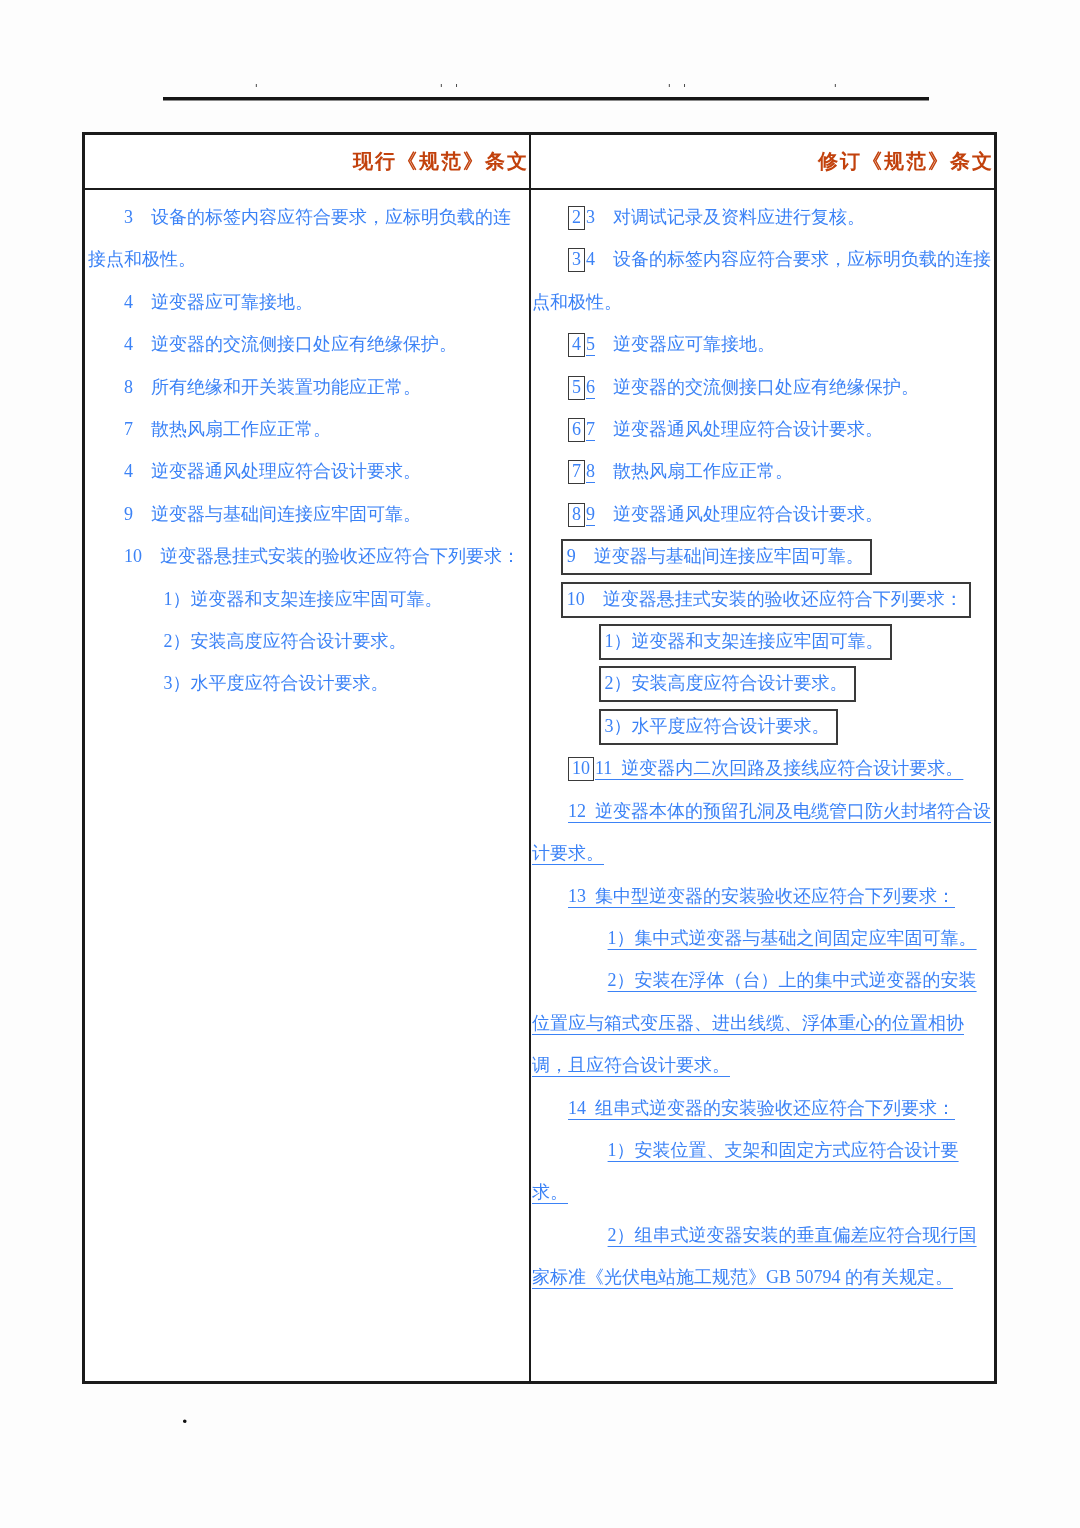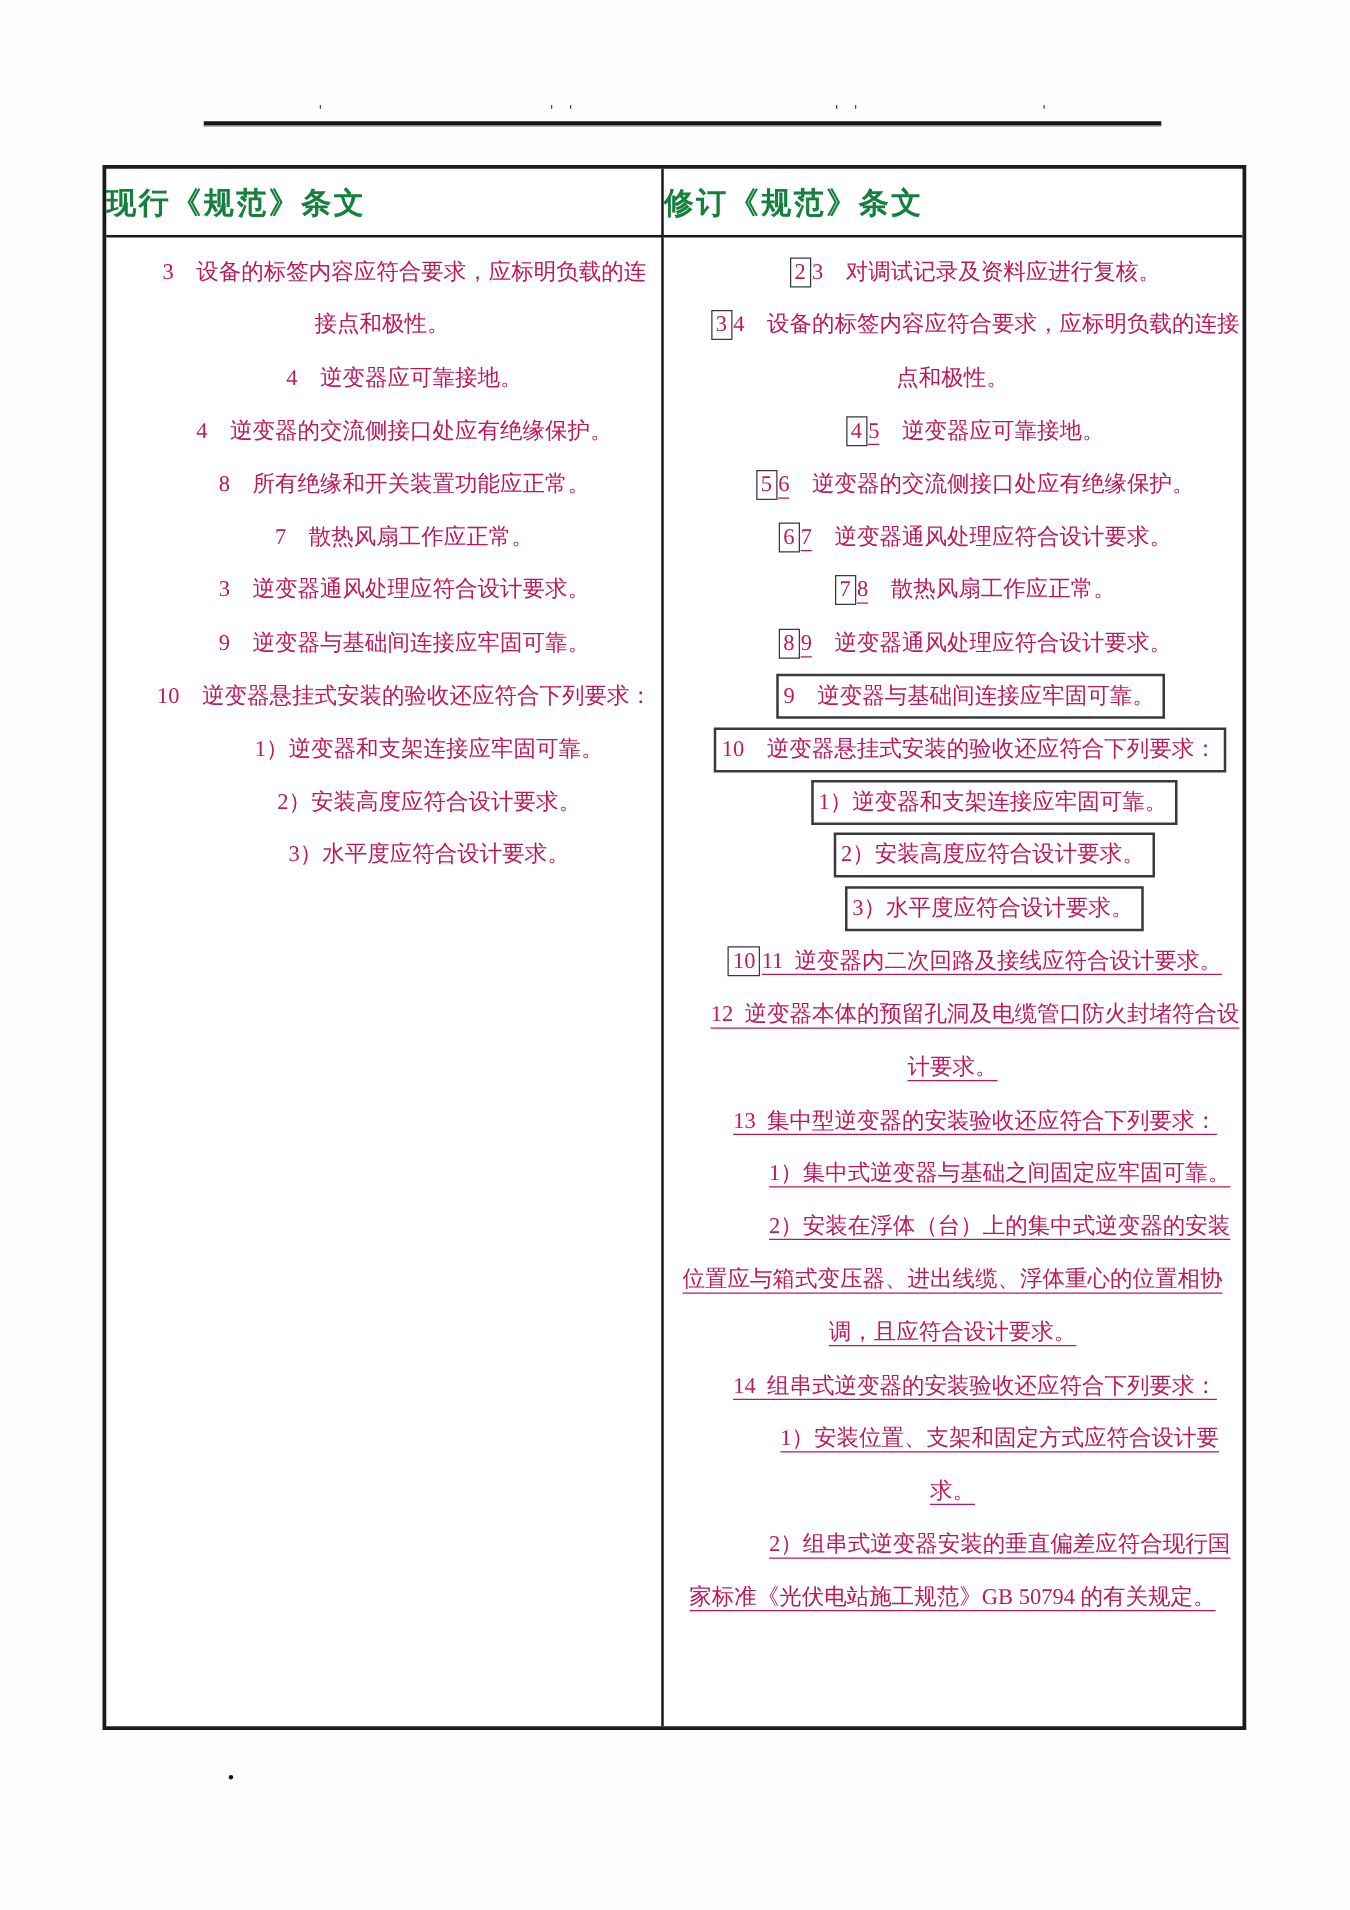--- a/index.html
+++ b/index.html
@@ -21,34 +21,34 @@
   }
   .mark.m0{left:253px}.mark.m1{left:438px}.mark.m2{left:666px}.mark.m3{left:832px}
 
   
   .doc-table{
     position:absolute;left:82px;top:132px;width:915px;height:1252px;
     box-sizing:border-box;border:3px solid #1b1b1b;background:#fff;
     display:grid;grid-template-columns:446px 1fr;grid-template-rows:55px 1fr;
   }
   .th{
-    display:flex;align-items:center;justify-content:flex-start;
-    font-weight:bold;font-size:24px;letter-spacing:2px;color:#15803d;
+    display:flex;align-items:center;justify-content:flex-end;
+    font-weight:bold;font-size:20px;letter-spacing:2px;color:#c2410c;
     border-bottom:2px solid #1b1b1b;box-sizing:border-box;
   }
   .cell-left{border-right:2px solid #1b1b1b;box-sizing:border-box;}
   .td{
     box-sizing:border-box;overflow:hidden;
   }
   .td.cell-left{padding:6px 6px 0 3px;}
   .td.cell-right{padding:6px 2px 0 1px;}
 
   .para{
-    margin:0;font-size:18px;line-height:42.4px;color:#be185d;
-    text-align:center;word-break:break-all;
+    margin:0;font-size:18px;line-height:42.4px;color:#3b82f6;
+    text-align:left;word-break:break-all;
   }
   .para.i{text-indent:2em;}
   .para.s{text-indent:4.2em;}
   .para.bi{text-indent:1.6em;}
   .para.bs{text-indent:3.7em;}
 
   
   .num-box{
     display:inline-block;text-indent:0;
     border:1px solid #3a3a3a;padding:0 3px 2px 3px;margin-right:1px;
@@ -85,21 +85,21 @@
   </div>
   <div class="th cell-right">
     <span>修订《规范》条文</span>
   </div>
   <div class="td cell-left" id="col-current">
       <p class="para i"><span>3　设备的标签内容应符合要求，应标明负载的连接点和极性。</span></p>
       <p class="para i"><span>4　逆变器应可靠接地。</span></p>
       <p class="para i"><span>4　逆变器的交流侧接口处应有绝缘保护。</span></p>
       <p class="para i"><span>8　所有绝缘和开关装置功能应正常。</span></p>
       <p class="para i"><span>7　散热风扇工作应正常。</span></p>
-      <p class="para i"><span>3　逆变器通风处理应符合设计要求。</span></p>
+      <p class="para i"><span>4　逆变器通风处理应符合设计要求。</span></p>
       <p class="para i"><span>9　逆变器与基础间连接应牢固可靠。</span></p>
       <p class="para i"><span>10　逆变器悬挂式安装的验收还应符合下列要求：</span></p>
       <p class="para s"><span>1）逆变器和支架连接应牢固可靠。</span></p>
       <p class="para s"><span>2）安装高度应符合设计要求。</span></p>
       <p class="para s"><span>3）水平度应符合设计要求。</span></p>
     </div>
   <div class="td cell-right" id="col-revised">
       <p class="para i"><span class="num-box">2</span><span>3　对调试记录及资料应进行复核。</span></p>
       <p class="para i"><span class="num-box">3</span><span>4　设备的标签内容应符合要求，应标明负载的连接点和极性。</span></p>
       <p class="para i"><span class="num-box">4</span><span class="ins">5</span><span>　逆变器应可靠接地。</span></p>

